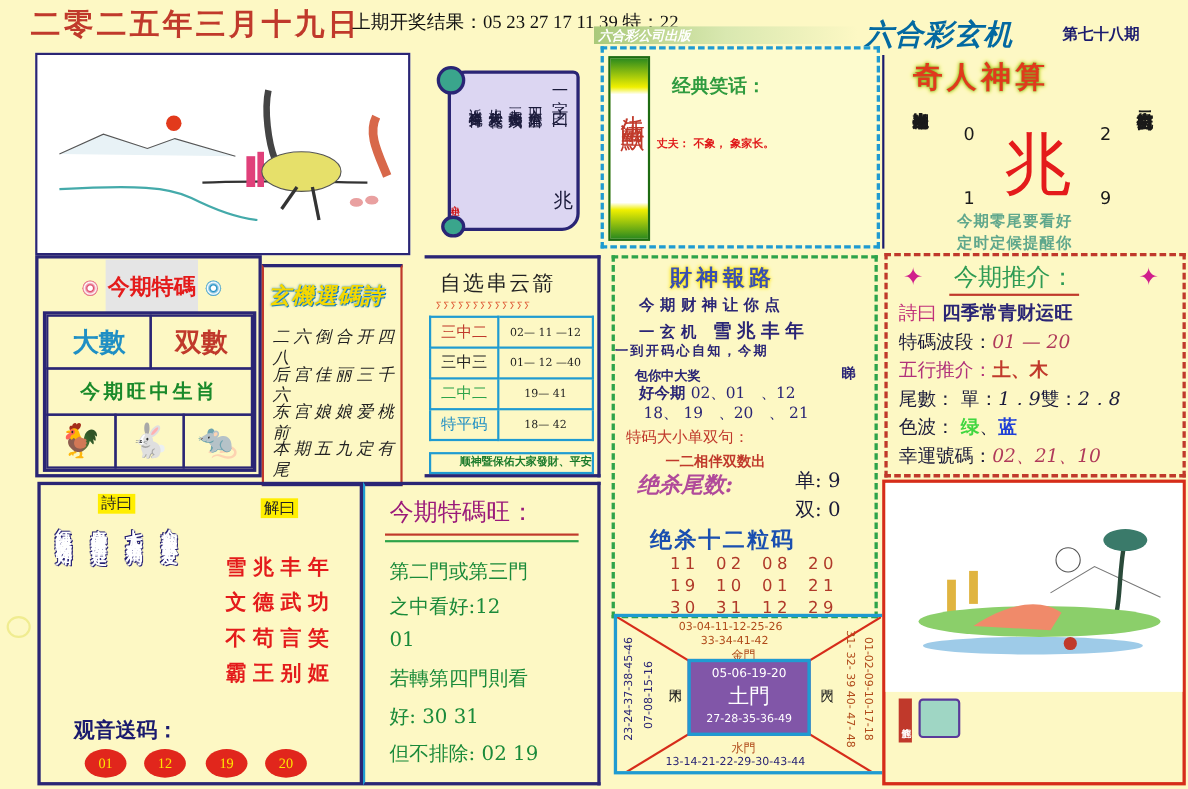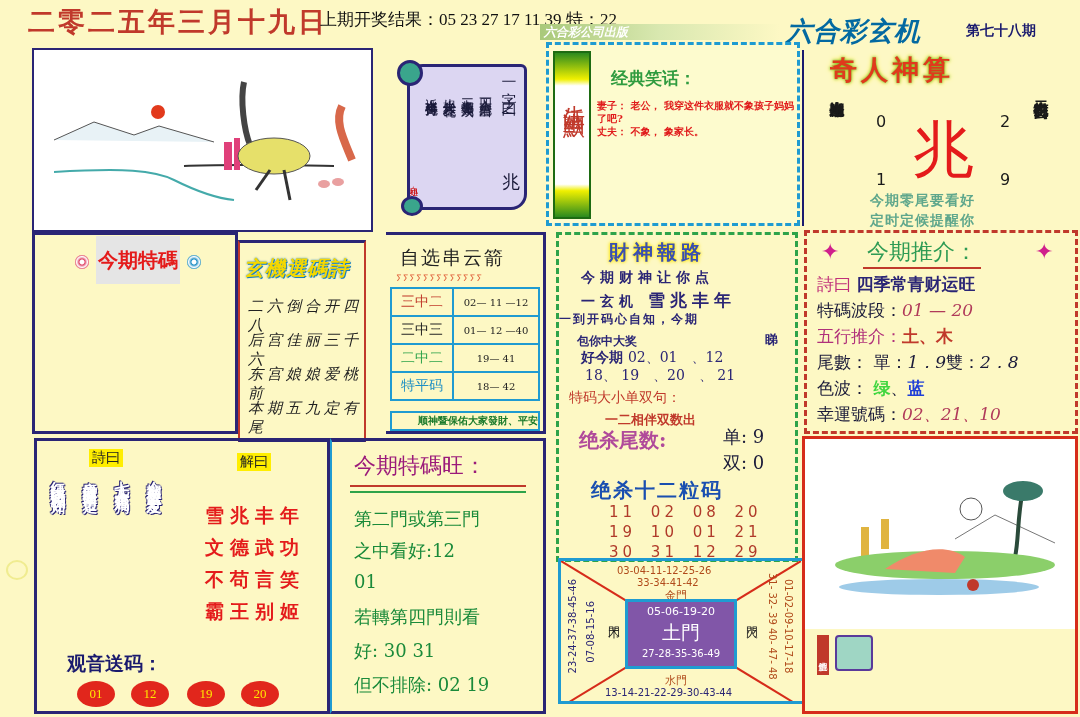--- a/index.html
+++ b/index.html
@@ -71,21 +71,21 @@
   #arrow-table td { border: 2px solid #1f9bd1; height: 28px; font-size: 10px; text-align: center; color: #222; }
   #arrow-table td.lbl { font-size: 14px; width: 62px; }
   #arrow-foot { position: absolute; left: 4px; top: 176px; width: 150px; font-size: 10px; color: #1a7a2a; font-weight: bold; border: 2px solid #1f9bd1; text-align: right; height: 20px; line-height: 16px; }
 
   
   #wealth-panel { left: 556px; top: 232px; width: 242px; height: 330px; border: 3px dashed #2ea34a; }
   #wealth-title { position: absolute; left: 50px; top: 4px; font-size: 20px; color: #3a4fb0; font-weight: bold; letter-spacing: 4px; text-shadow: 0 0 3px #ffe600, 0 0 4px #ffe600; }
   .wl { position: absolute; color: #2a2575; font-weight: bold; font-size: 14px; white-space: nowrap; }
   #wealth-hint-title { left: 10px; top: 154px; color: #c0392b; font-size: 14px; font-weight: normal; }
   #wealth-hint { left: 46px; top: 176px; color: #c0392b; font-size: 13px; }
-  #kill-tail-title { left: 20px; top: 192px; color: #b04a9a; font-size: 20px; }
+  #kill-tail-title { left: 20px; top: 192px; color: #b04a9a; font-size: 20px; font-style: italic; }
   #kill-tail-single { left: 164px; top: 190px; font-size: 18px; color: #1a1a3a; font-weight: normal; }
   #kill-tail-double { left: 164px; top: 216px; font-size: 18px; color: #1a1a3a; font-weight: normal; }
   #kill-12-title { left: 32px; top: 242px; font-size: 20px; color: #1a4fb0; letter-spacing: 2px; }
   .kill-row { position: absolute; left: 50px; font-size: 15px; color: #b03a2a; letter-spacing: 4px; word-spacing: 6px; font-family: "DejaVu Sans", sans-serif; }
 
   
   #gates { left: 558px; top: 558px; width: 267px; height: 146px; border: 3px solid #1f9bd1; overflow: hidden; }
   #gates svg { position: absolute; left: 0; top: 0; }
   #gate-center { position: absolute; left: 64px; top: 38px; width: 112px; height: 70px; background: #8156a8; border: 3px solid #1f9bd1; color: #fff; text-align: center; font-family: "DejaVu Sans", sans-serif; }
   .gt { position: absolute; font-size: 10px; color: #b04a1a; white-space: nowrap; font-family: "DejaVu Sans", sans-serif; }
@@ -162,41 +162,60 @@
   <div class="vcol" style="left:46px;top:30px;">小姐夫人赏桂花</div>
   <div class="vcol" style="left:28px;top:30px;">近水楼台先得月</div>
   <div class="vcol abs" id="scroll-seal">白小姐</div>
 </div>
 
 <div class="abs" id="joke-panel">
   <div id="joke-bar">
       <span>生活幽默</span>
     </div>
   <div id="joke-title">经典笑话：</div>
-  <div id="joke-line1">妻子： 老公， 我穿这件衣服就不象孩子妈妈了吧?</div>
   <div id="joke-line2">丈夫： 不象， 象家长。</div>
 </div>
 
 <div class="abs" id="oracle-vline"></div>
 <div class="abs" id="oracle-title">奇人神算</div>
 <div class="abs" id="oracle-left">今期生肖出水边</div>
 <div class="abs" id="oracle-right">二门生肖有玄机</div>
 <div class="abs" id="oracle-char">兆</div>
 <div class="abs odig" style="left:876px;top:112px;">0</div>
 <div class="abs odig" style="left:1000px;top:112px;">2</div>
 <div class="abs odig" style="left:876px;top:170px;">1</div>
 <div class="abs odig" style="left:1000px;top:170px;">9</div>
 <div class="abs" id="oracle-foot1">今期零尾要看好</div>
 <div class="abs" id="oracle-foot2">定时定候提醒你</div>
 
 <div class="abs" id="special-panel">
   <div id="special-title">
     <span class="target-dot" style="background:radial-gradient(circle,#fff 20%,#e04a6a 30%,#fff 55%,#e04a6a 70%);"></span>
     <b>今期特碼</b>
     <span class="target-dot" style="background:radial-gradient(circle,#fff 20%,#1f8fc4 30%,#fff 55%,#1f8fc4 70%);"></span>
+  </div>
+  <div id="special-grid">
+    <div class="cell" style="left:0;top:0;width:96px;height:50px;">
+        <span id="big-num">大數</span>
+      </div>
+    <div class="cell" style="left:94px;top:0;width:94px;height:50px;">
+        <span id="even-num">双數</span>
+      </div>
+    <div class="cell" style="left:0;top:48px;width:188px;height:44px;">
+        <span id="zodiac-label">今期旺中生肖</span>
+      </div>
+    <div class="cell" style="left:0;top:90px;width:64px;height:50px;">
+        <span class="animal">🐓</span>
+      </div>
+    <div class="cell" style="left:62px;top:90px;width:64px;height:50px;">
+        <span class="animal">🐇</span>
+      </div>
+    <div class="cell" style="left:124px;top:90px;width:64px;height:50px;">
+        <span class="animal">🐀</span>
+      </div>
   </div>
 </div>
 
 <div class="abs" id="poem-panel">
   <div id="poem-title">玄機選碼詩</div>
   <div class="poem-line" style="top:54px;">二六倒合开四八</div>
   <div class="poem-line" style="top:88px;">后宫佳丽三千六</div>
   <div class="poem-line" style="top:122px;">东宫娘娘爱桃前</div>
   <div class="poem-line" style="top:156px;">本期五九定有尾</div>
 </div>

